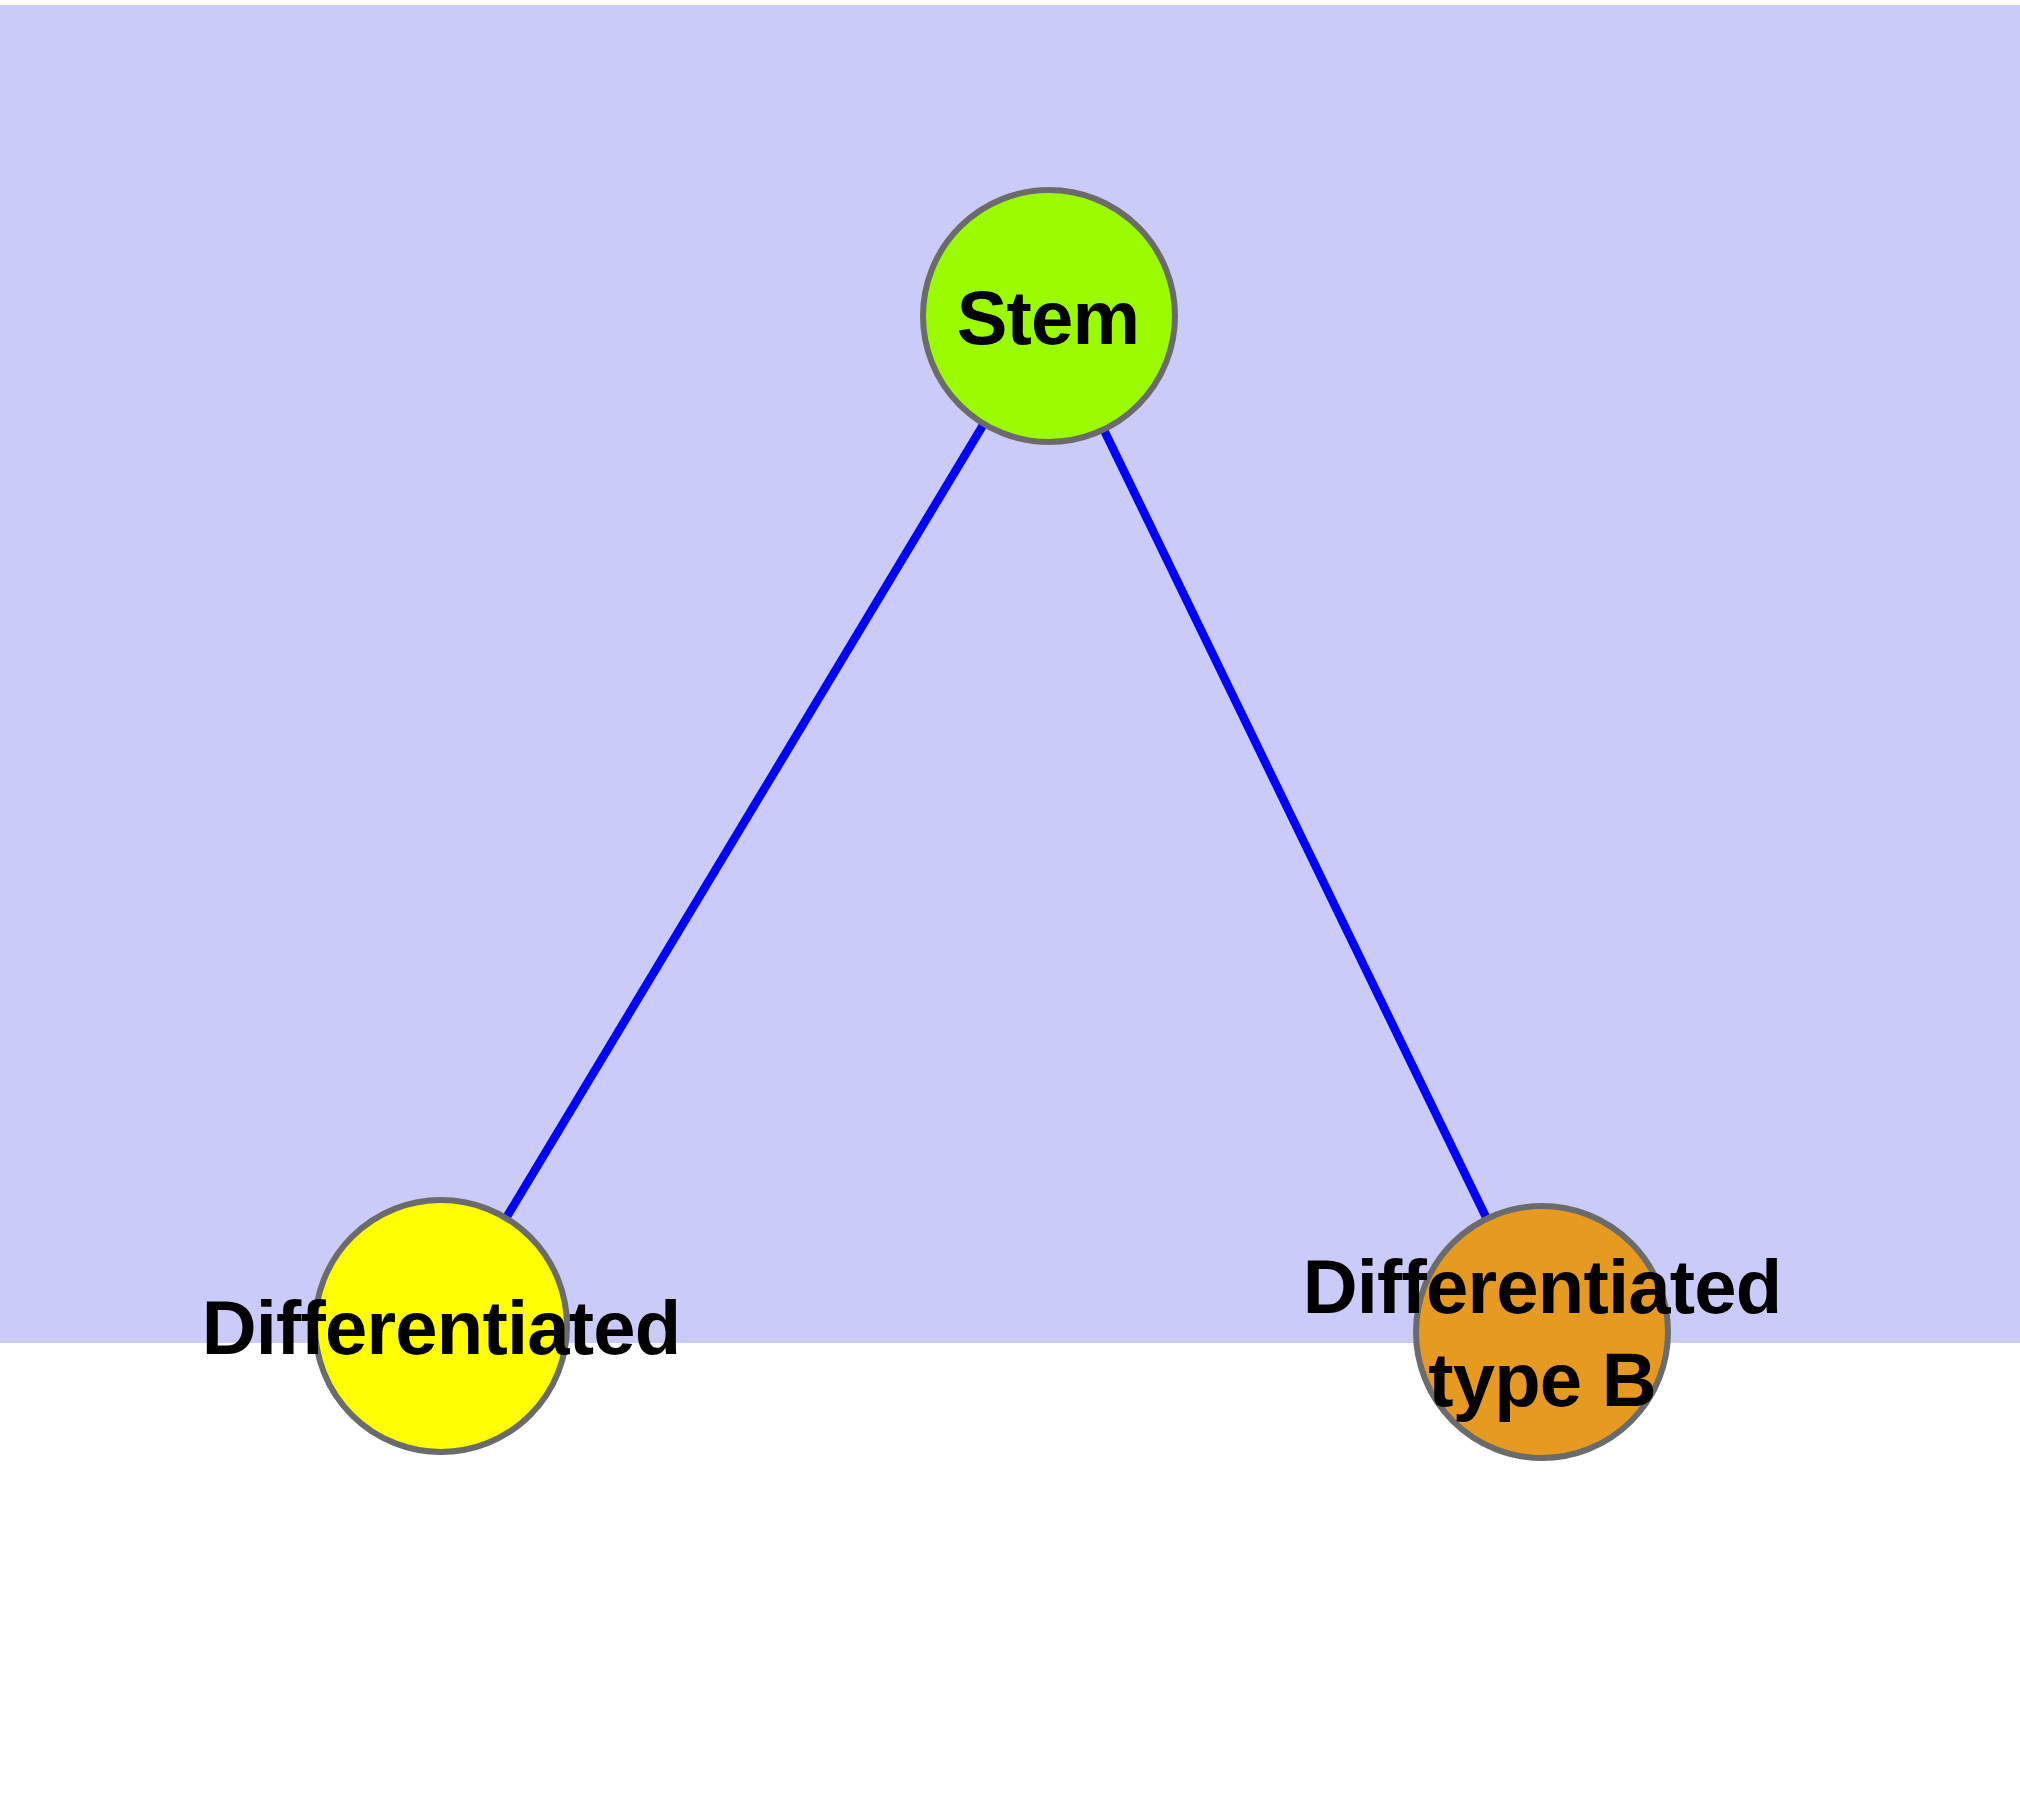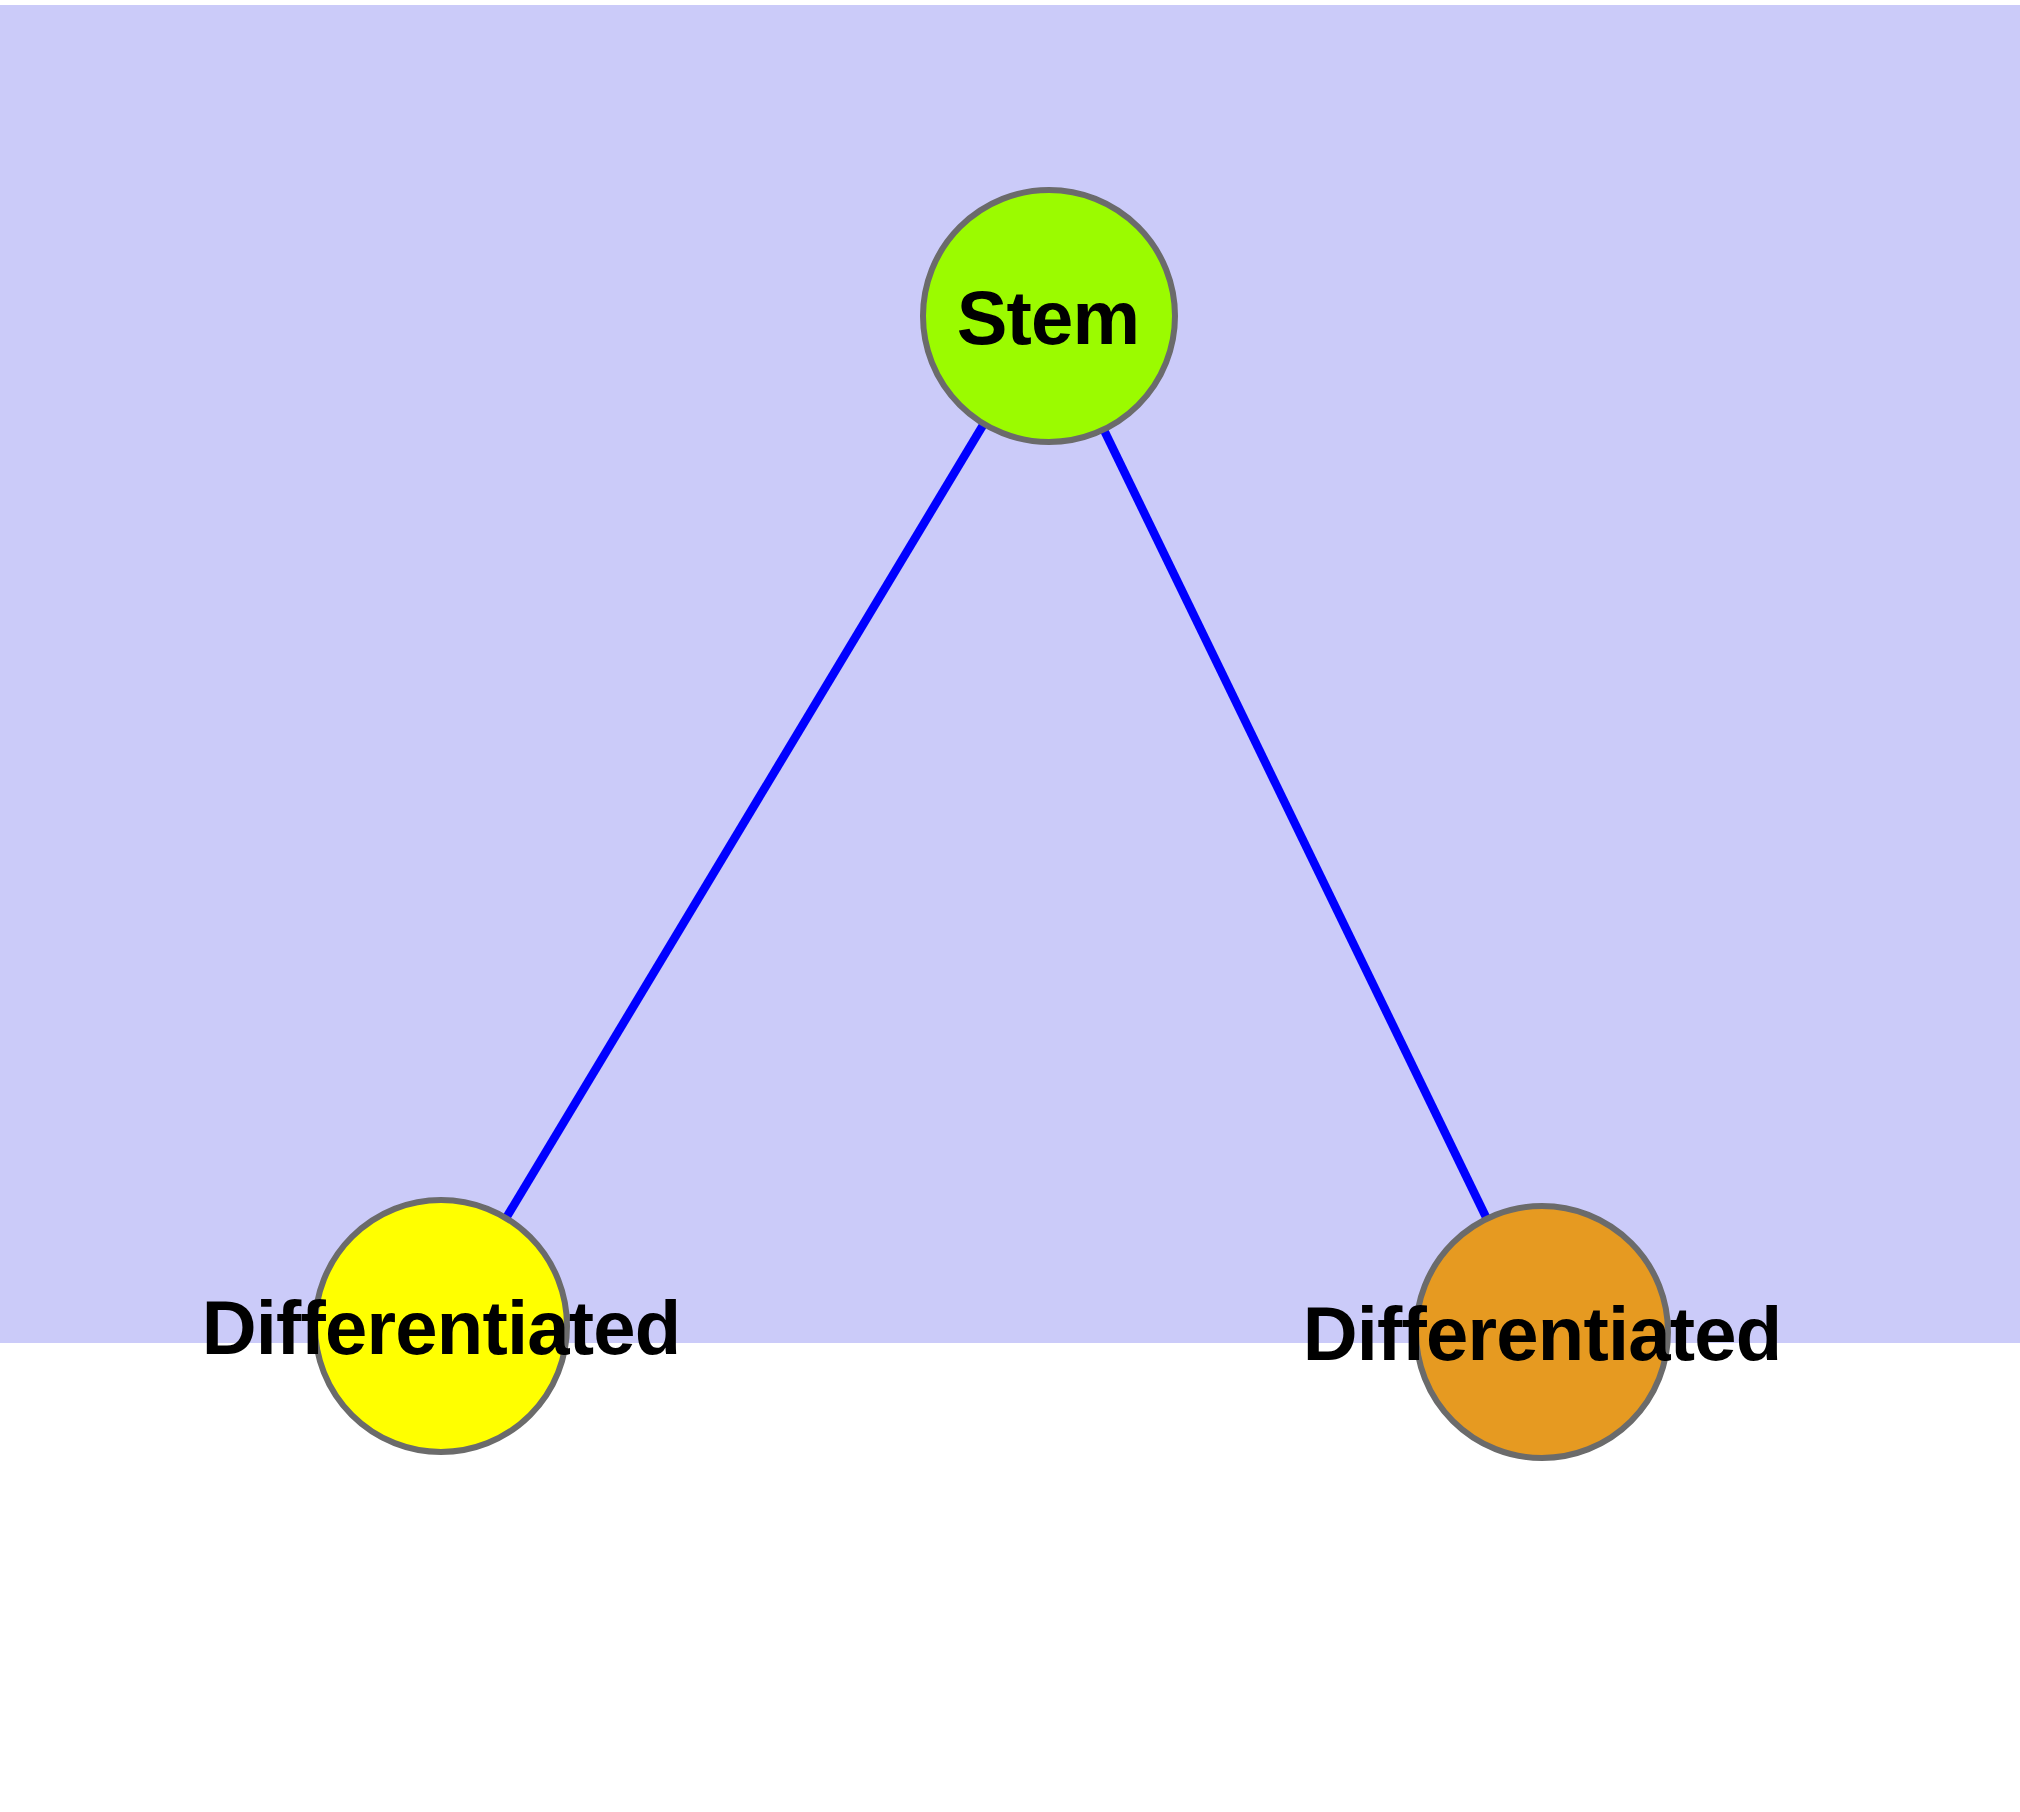--- a/index.html
+++ b/index.html
@@ -82,17 +82,18 @@
     <div class="node-label stem">
       <div>Stem</div>
     </div>
 
     <div class="node-label type-a">
       <div>Differentiated</div>
     </div>
 
     <div class="node-label type-b">
       <div>Differentiated</div>
+      <div>type B</div>
     </div>
 
   </div>
 </div>
 
 
 </body></html>

